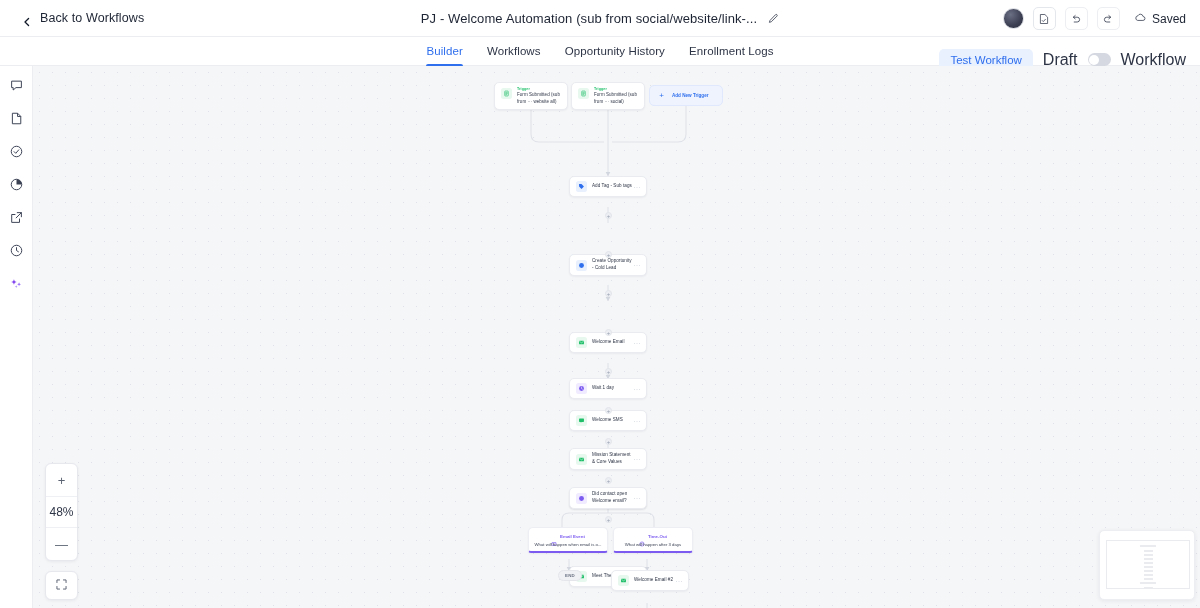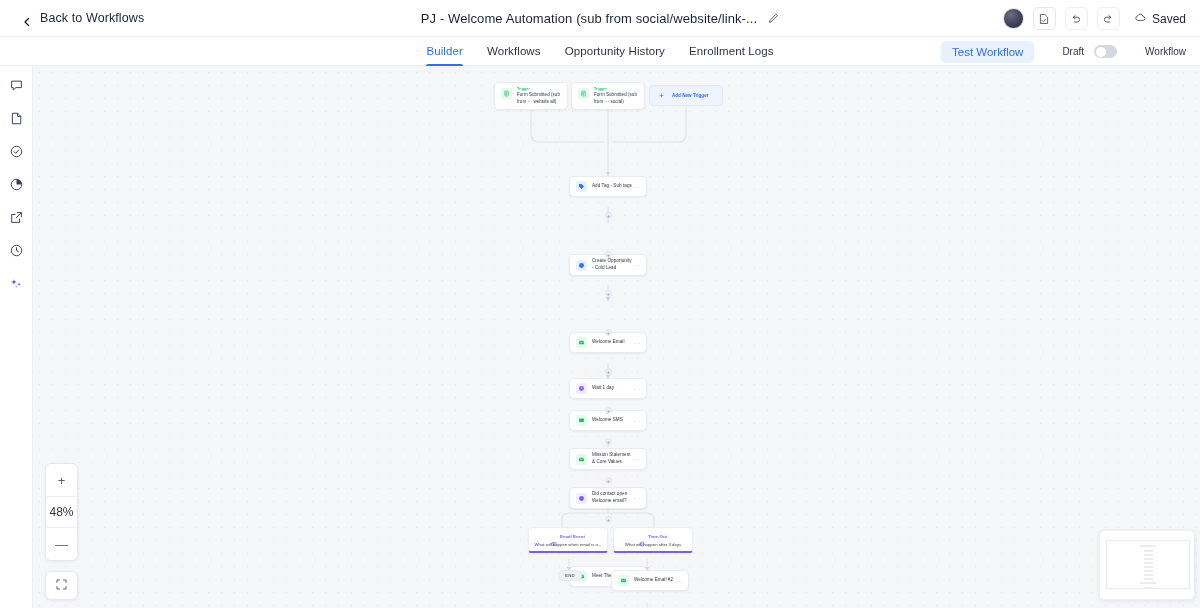--- a/index.html
+++ b/index.html
@@ -59,29 +59,29 @@
   .tab {
     font-size: 11.5px; color: #2d3445; height: 29px; line-height: 29px;
     cursor: pointer; position: relative; letter-spacing: .1px;
   }
   .tab.active { color: #2f6fed; font-weight: 500; }
   .tab.active::after {
     content: ""; position: absolute; left: 0; right: 0; bottom: 0;
     height: 2px; background: #2f6fed; border-radius: 2px 2px 0 0;
   }
   .tabbar-right {
-    position: absolute; right: 14px; top: 0; height: 29px;
+    position: absolute; right: 14px; top: 8px; height: 29px;
     display: flex; align-items: center; gap: 10px;
   }
   .test-btn {
     background: #e9f0fe; color: #2f6fed; font-size: 11.5px; font-weight: 500;
     border: none; border-radius: 5px; padding: 5px 11px; cursor: pointer;
     font-family: inherit;
   }
-  .draft-label, .publish-label { font-size: 10px; color: #2d3445; margin-left: 18px; }
+  .draft-label, .publish-label { font-size: 16px; color: #2d3445; }
   .toggle {
     width: 23px; height: 13px; border-radius: 7px; background: #d5d8e0;
     position: relative; cursor: pointer;
   }
   .toggle .knob {
     position: absolute; left: 1.5px; top: 1.5px; width: 10px; height: 10px;
     border-radius: 50%; background: #fff;
   }
   
   .rail {

